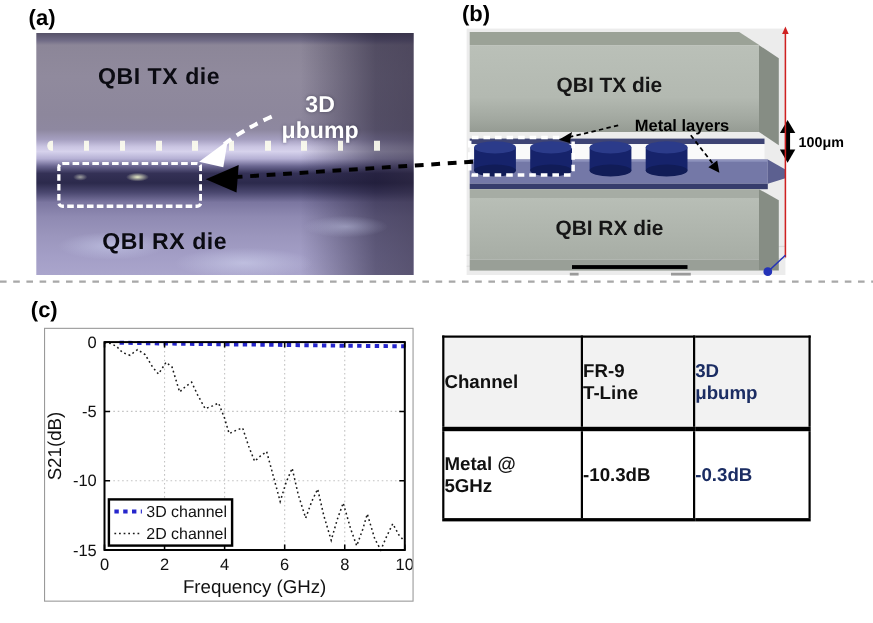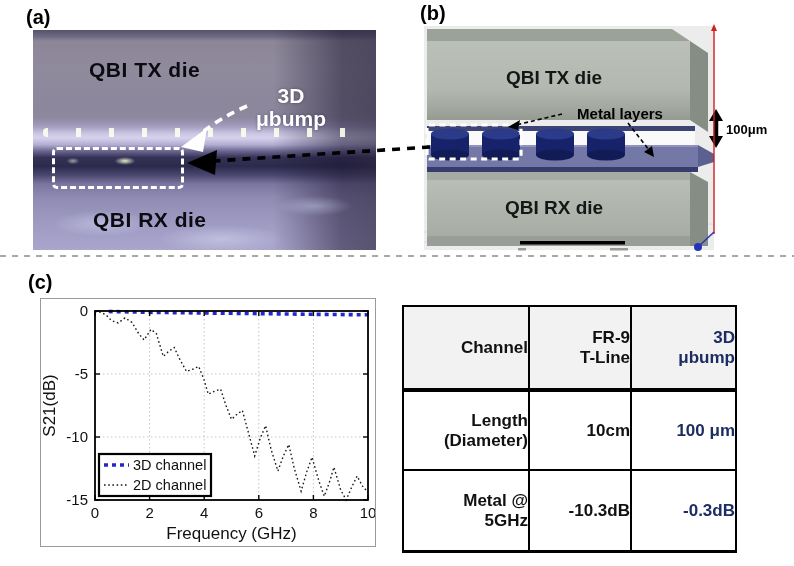--- a/index.html
+++ b/index.html
@@ -33,21 +33,21 @@
       font-size:21px;font-weight:bold;color:#ffffff;line-height:23px;text-shadow:0 0 3px rgba(20,20,40,.45);}
   .callout-box{position:absolute;left:19px;top:117px;width:126px;height:36px;
       border:3.5px dashed #ffffff;border-radius:5px;}
 
   
   .chart-panel{position:absolute;left:40px;top:298px;width:334px;height:247px;
       background:#fff;border:1px solid #9a9a9a;box-sizing:content-box;}
 
   
   .cmp-table{position:absolute;left:402px;top:305px;border-collapse:collapse;table-layout:fixed;
-      width:333px;font-weight:bold;font-size:17px;text-align:right;color:#111;}
+      width:333px;font-weight:bold;font-size:17px;text-align:left;color:#111;}
   .cmp-table td,.cmp-table th{border:2px solid #000;vertical-align:middle;padding:0;line-height:1.15;}
   .cmp-table tr.hdr th{background:#f2f2f2;border-bottom:4px solid #000;height:81px;}
   .cmp-table tr.r1 td{height:77px;}
   .cmp-table tr.r2 td{height:79px;border-bottom:3px solid #000;}
   .cmp-table{border:2px solid #000;}
   .accent{color:var(--accent,#1b2d63);}
 
   svg text{font-family:"Liberation Sans",sans-serif;}
   .overlay{position:absolute;left:0;top:0;pointer-events:none;}
 </style>
@@ -228,25 +228,20 @@
         <col style="width:126px">
         <col style="width:102px">
         <col style="width:105px">
       </colgroup>
     <tbody>
         <tr class="hdr">
       <th><span>Channel</span></th>
       <th><span>FR-9</span><br><span>T-Line</span></th>
       <th class="accent"><span>3D</span><br><span>μbump</span></th>
     </tr>
-    <tr class="r1">
-      <td><span>Length</span><br><span>(Diameter)</span></td>
-      <td>10cm</td>
-      <td class="accent">100 μm</td>
-    </tr>
     <tr class="r2">
       <td><span>Metal @</span><br><span>5GHz</span></td>
       <td>-10.3dB</td>
       <td class="accent">-0.3dB</td>
     </tr>
   </tbody>
     </table>
 
   <svg class="overlay" width="794" height="566" viewBox="0 0 794 566">
     <line x1="0" y1="256" x2="794" y2="256" stroke="#a8a8a8" stroke-width="2" stroke-dasharray="6 6"></line>

